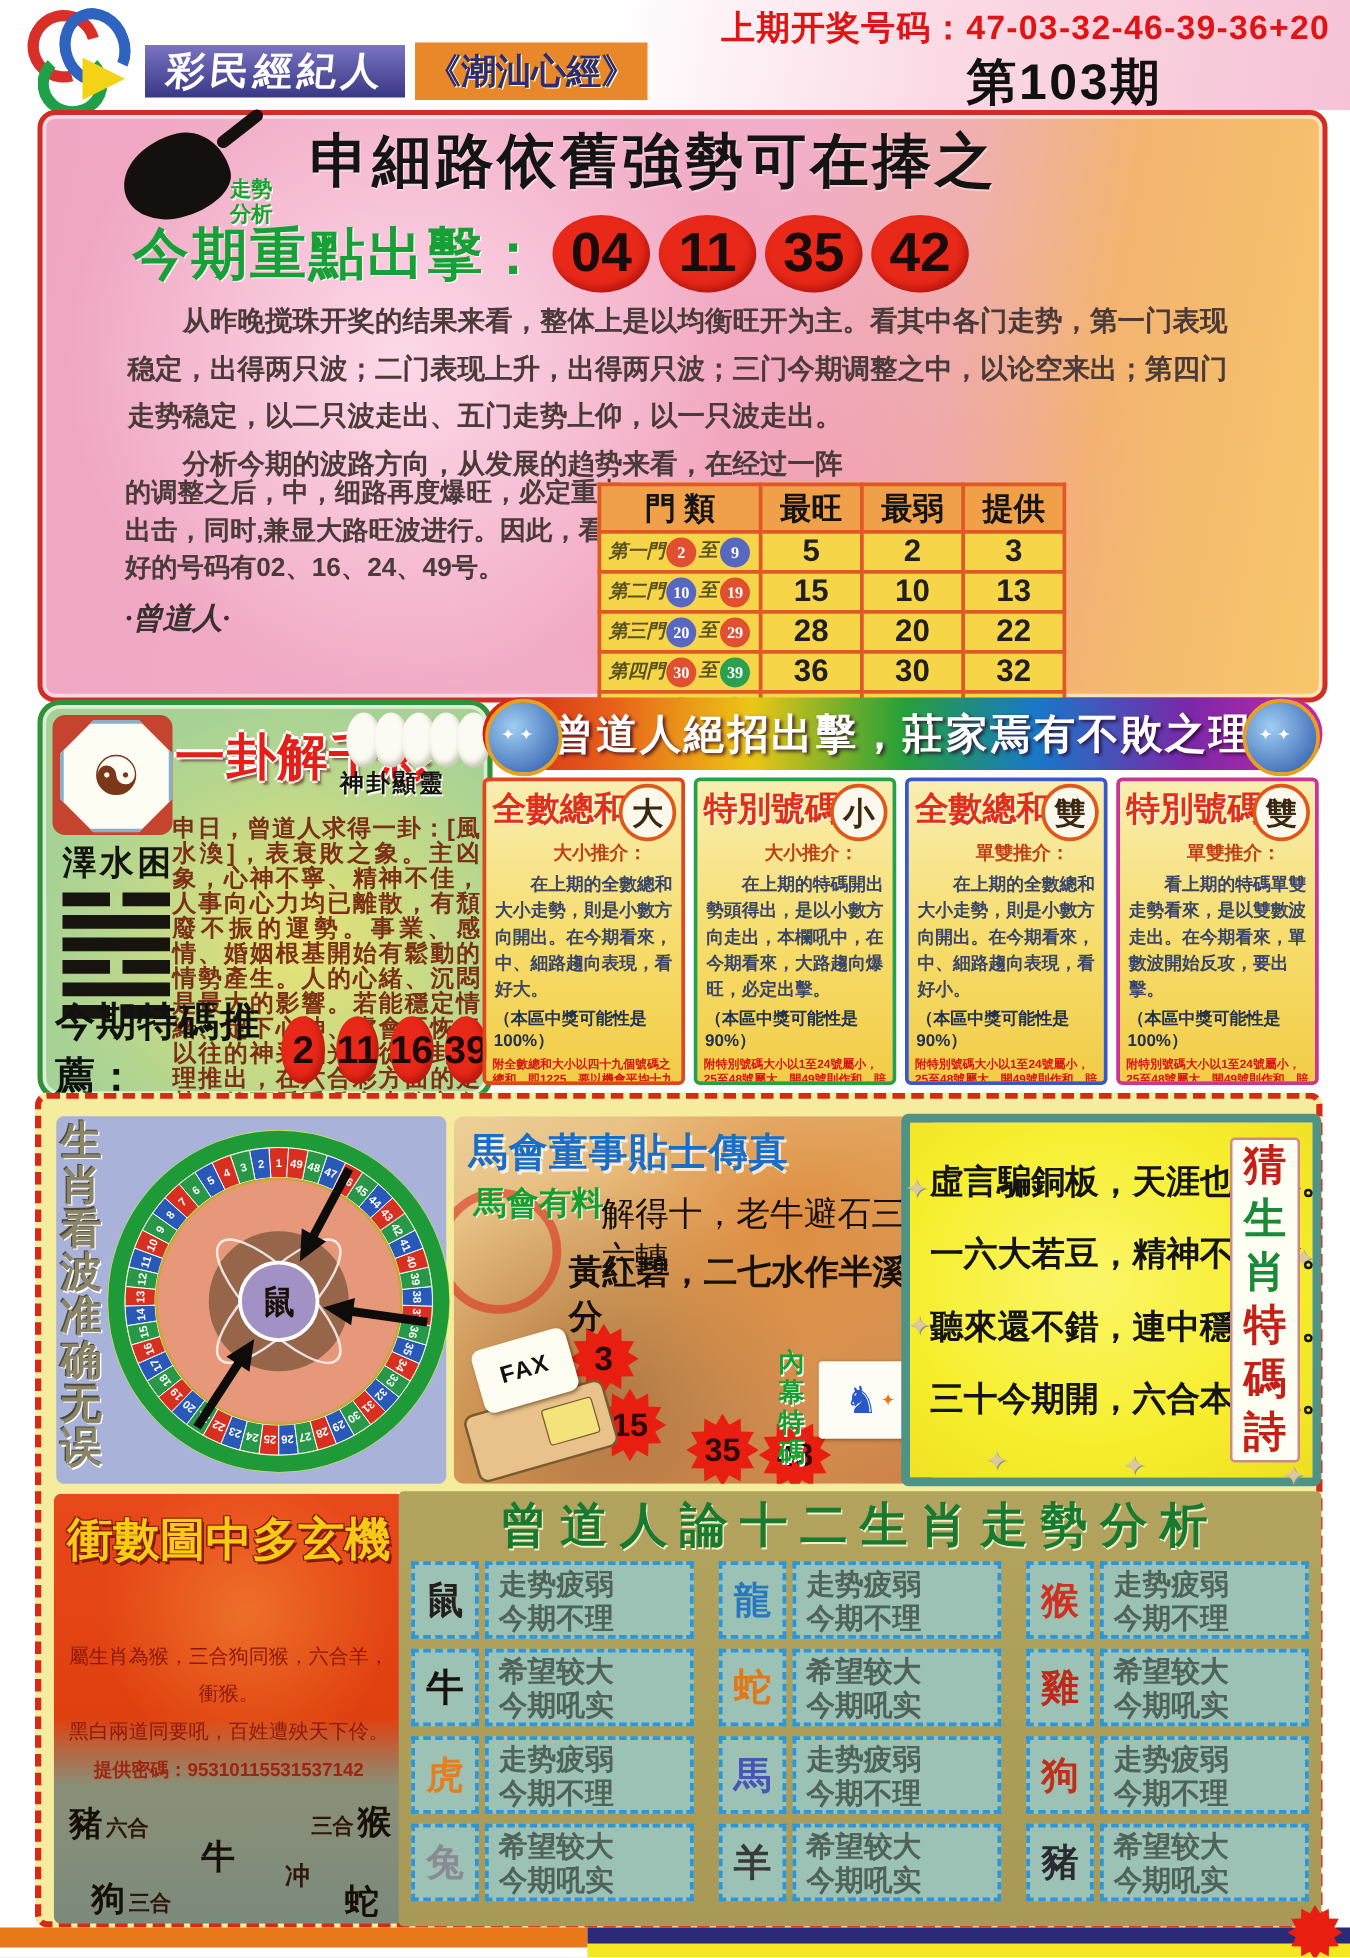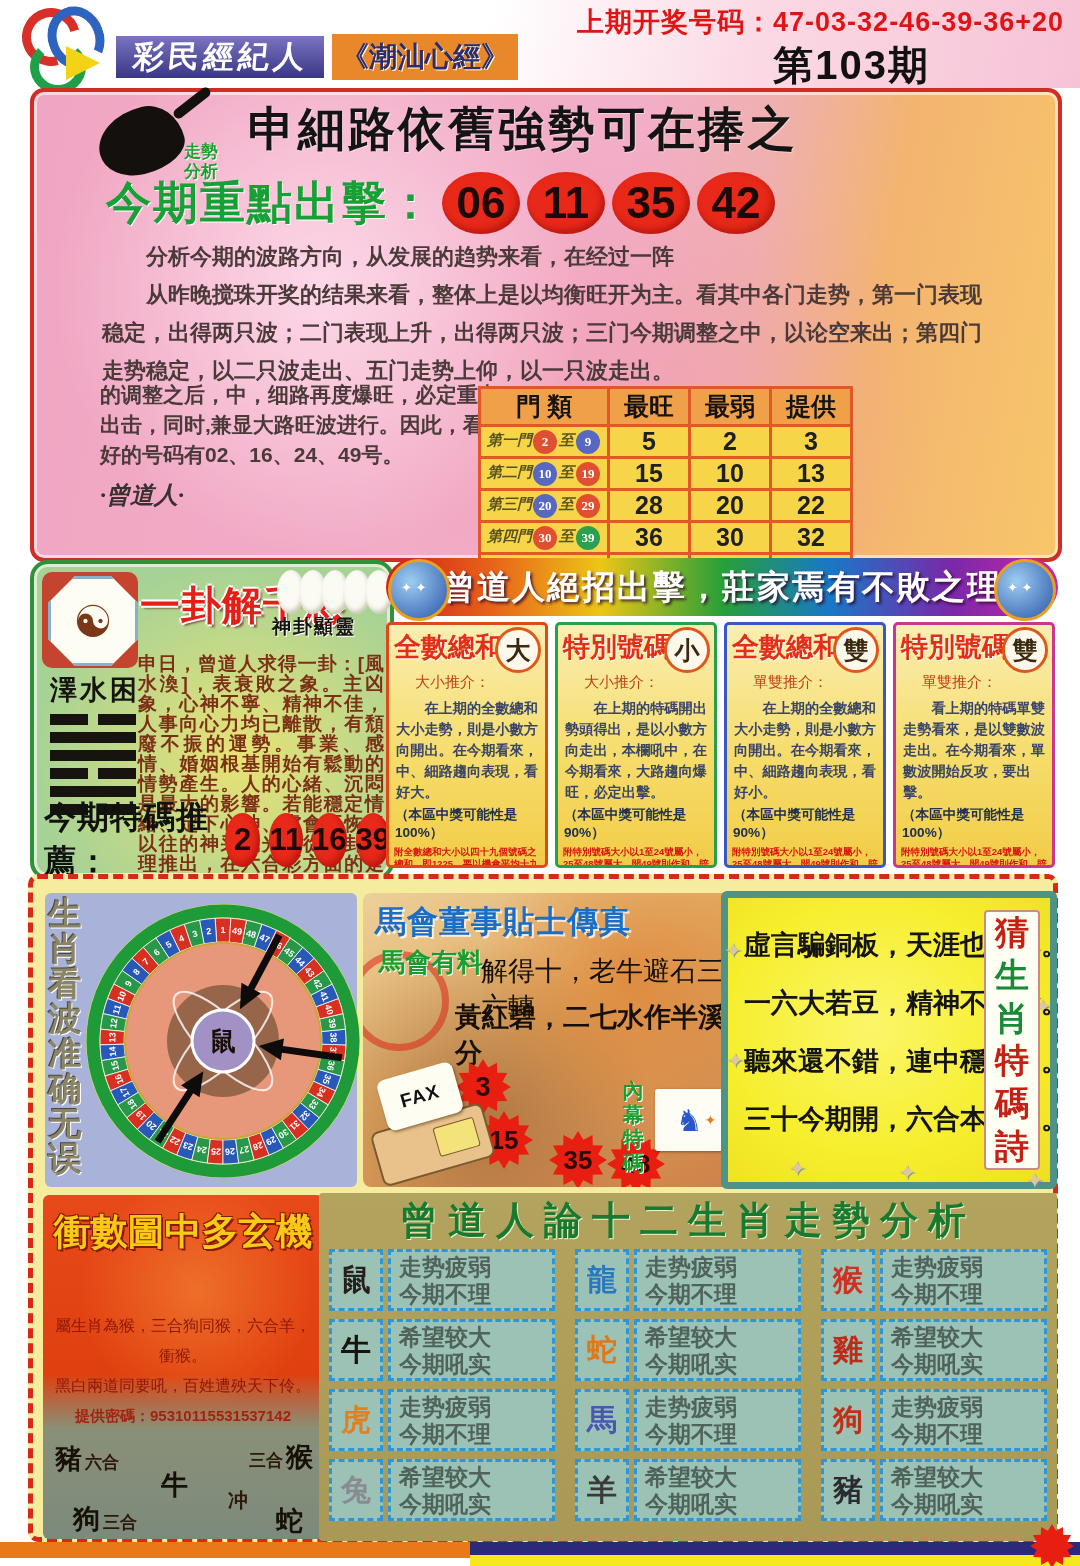--- a/index.html
+++ b/index.html
@@ -88,21 +88,21 @@
   .zbadge{position:absolute;top:1px;width:56px;height:56px;border-radius:50%;border:3px solid #e8a020;
     background:radial-gradient(circle at 35% 35%,#9ecdf2,#2a55a8);}
   .zbadge::after{content:"✦ ✦";position:absolute;left:10px;top:18px;color:#fff;font-size:13px;}
   .zpanels{position:absolute;left:0;top:64px;width:672px;height:250px;display:flex;gap:7px;}
   .zpanel{width:162px;height:246px;border:3px solid #e04818;border-radius:5px;box-sizing:border-box;
     background:linear-gradient(180deg,#f9eeb2 0%,#f6dc6a 55%,#f2cc48 100%);position:relative;overflow:hidden;}
   .zp-head{position:relative;height:46px;}
   .zp-title{position:absolute;left:5px;top:4px;font-weight:bold;font-size:27px;letter-spacing:0px;color:#e03018;text-shadow:1px 1px 0 #fff;}
   .zp-badge{position:absolute;right:4px;top:2px;width:40px;height:40px;border-radius:50%;background:#fdf8ec;border:3px solid #e05818;
     display:flex;align-items:center;justify-content:center;font-weight:bold;font-size:25px;color:#3a2810;}
-  .zp-sub{margin:2px 0 0 26px;color:#c04018;font-weight:normal;font-size:15px;}
+  .zp-sub{margin:2px 0 0 26px;color:#c04018;font-weight:bold;font-size:15px;text-align:center;}
   .zp-body{margin:6px 7px 0 7px;color:#3a4668;font-weight:bold;font-size:14.2px;line-height:21px;text-indent:2em;height:108px;}
   .zp-prob{margin:0 6px;color:#203050;font-weight:bold;font-size:13.6px;}
   .zp-note{margin:4px 5px 0 5px;color:#d81410;font-weight:bold;font-size:9.5px;line-height:11.5px;}
 
   
   .bottombox{position:absolute;left:28px;top:874px;width:1030px;height:668px;box-sizing:border-box;
     background:#f6ec9e;border:5px dashed #d82818;border-radius:10px;}
 
   
   .wheelpanel{position:absolute;left:12px;top:14px;width:312px;height:294px;background:#a9b2d8;border-radius:6px;}
@@ -204,28 +204,28 @@
   <div class="mainbox">
     <div class="trendicon">
       <div class="blob"></div>
       <div class="tail"></div>
       <div class="trendcap" style="white-space:pre-line">走勢
 分析</div>
     </div>
     <div class="headline">申細路依舊強勢可在捧之</div>
     <div class="focusrow">
       <span class="focuslabel">今期重點出擊：</span>
-      <span class="bigoval">06</span>
+      <span class="bigoval">04</span>
       <span class="bigoval">11</span>
       <span class="bigoval">35</span>
       <span class="bigoval">42</span>
     </div>
     <div class="paras">
+      <p>从昨晚搅珠开奖的结果来看，整体上是以均衡旺开为主。看其中各门走势，第一门表现稳定，出得两只波；二门表现上升，出得两只波；三门今期调整之中，以论空来出；第四门走势稳定，以二只波走出、五门走势上仰，以一只波走出。</p>
       <p>分析今期的波路方向，从发展的趋势来看，在经过一阵</p>
-      <p>从昨晚搅珠开奖的结果来看，整体上是以均衡旺开为主。看其中各门走势，第一门表现稳定，出得两只波；二门表现上升，出得两只波；三门今期调整之中，以论空来出；第四门走势稳定，以二只波走出、五门走势上仰，以一只波走出。</p>
     </div>
     <div class="leftcol">
       <div>的调整之后，中，细路再度爆旺，必定重点出击，同时,兼显大路旺波进行。因此，看好的号码有02、16、24、49号。</div>
       <div class="signature">·曾道人·</div>
     </div>
     <table class="doortable">
       <tbody>
           <tr>
         <th>門 類</th>
         <th>最旺</th>

